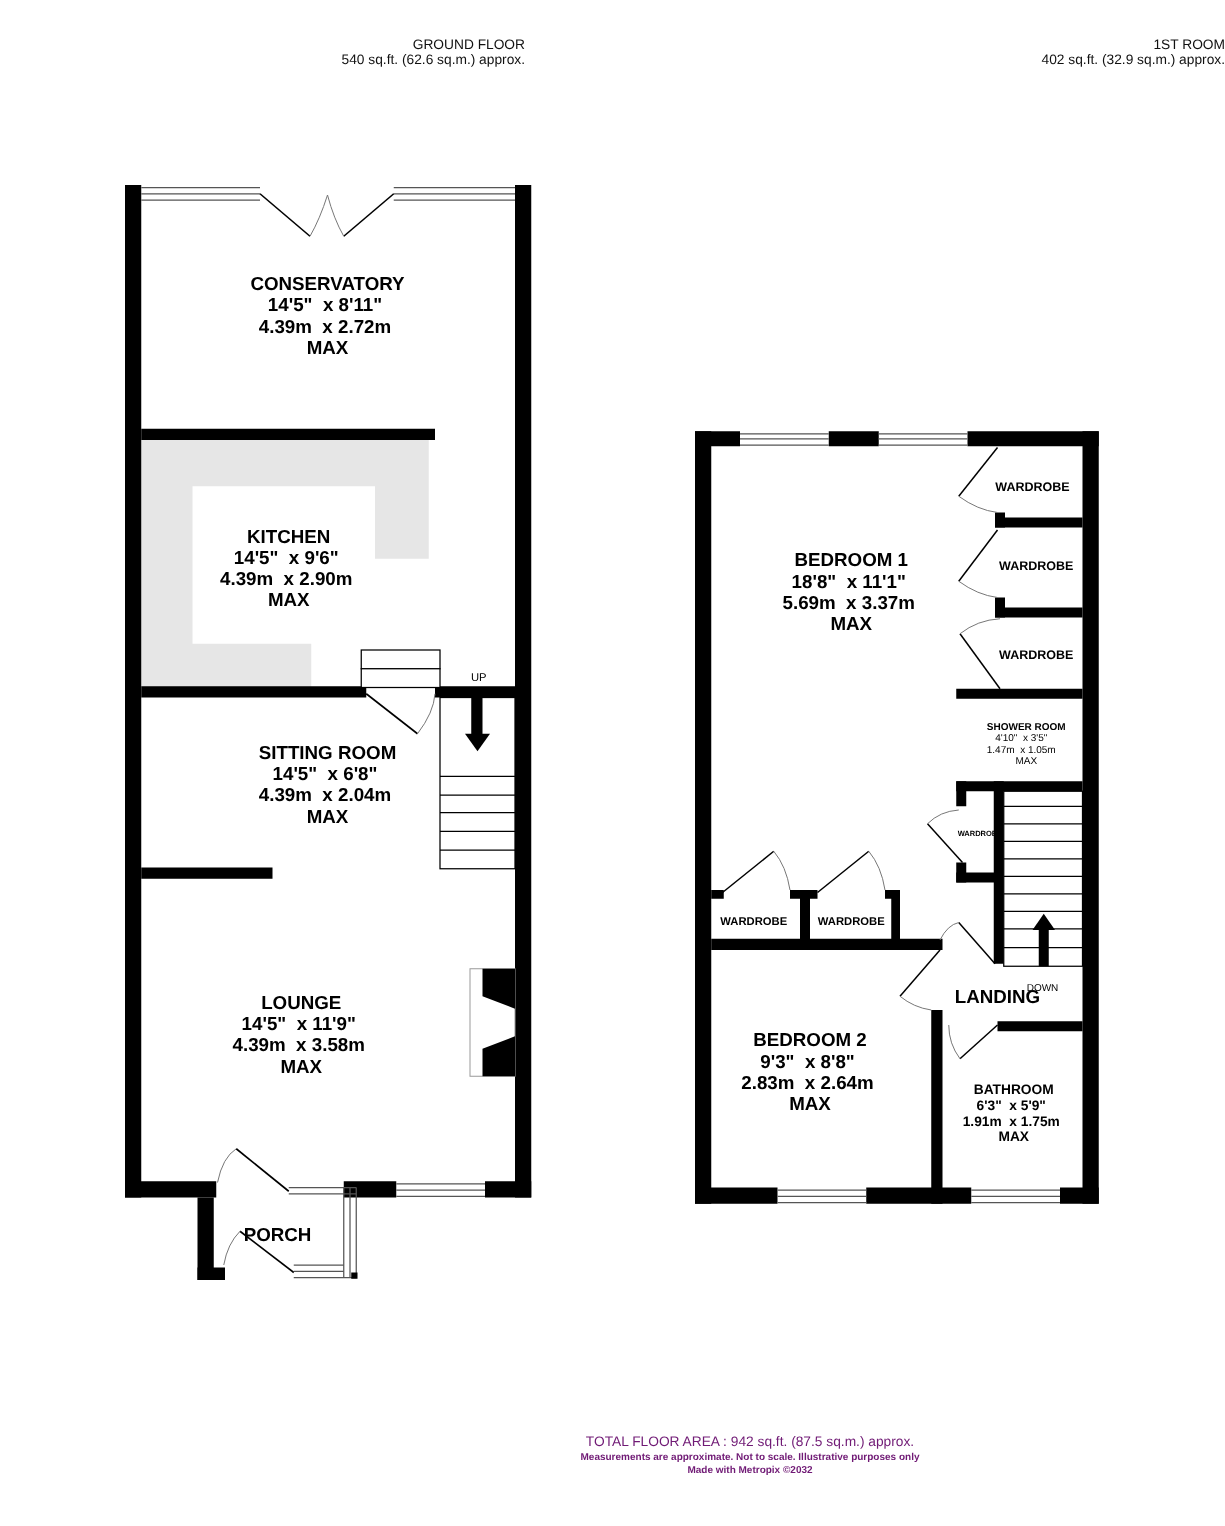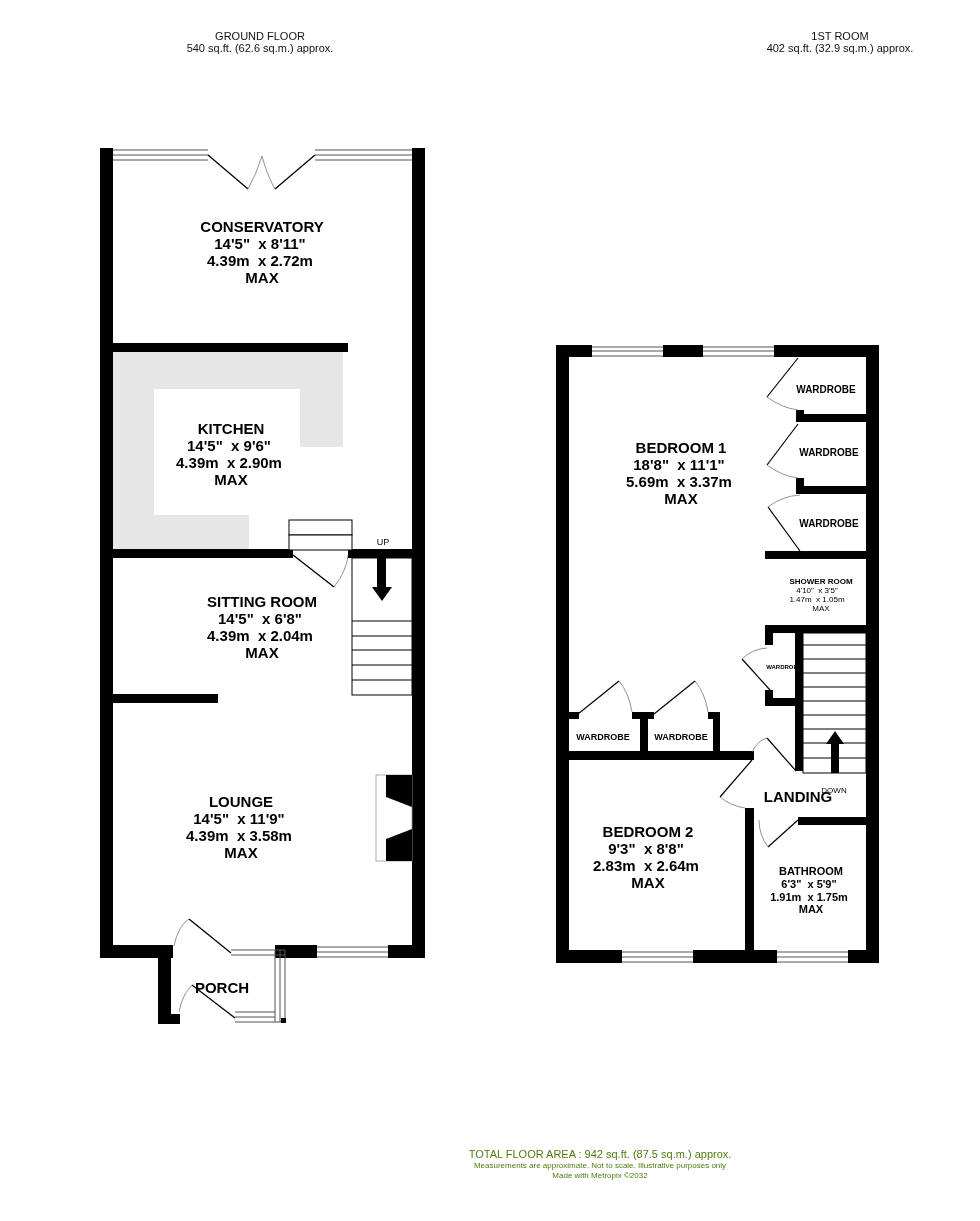--- a/index.html
+++ b/index.html
@@ -1,24 +1,24 @@
 <!DOCTYPE html>
 <html><head>
 <meta charset="utf-8">
 <style>
   html, body { margin:0; padding:0; background:#ffffff; }
   body { width:980px; height:1221px; position:relative; overflow:hidden; font-family:"Liberation Sans", sans-serif; color:#000; }
-  .hdr { position:absolute; text-align:center; font-size:11px; line-height:12px; color:#111; }
+  .hdr { position:absolute; text-align:right; font-size:11px; line-height:12px; color:#111; }
   .hdr-ground { left:100px; width:320px; top:30px; }
   .hdr-first { left:700px; width:280px; top:30px; }
   svg { position:absolute; left:0; top:0; }
   .lbl { font-family:"Liberation Sans", sans-serif; font-weight:bold; text-anchor:middle; fill:#000; }
-  .footer { position:absolute; left:400px; width:400px; top:1148px; text-align:center; color:#4d7c0f; }
+  .footer { position:absolute; left:400px; width:400px; top:1148px; text-align:center; color:#701a75; }
   .footer .total { font-size:11px; line-height:13px; }
-  .footer .note { font-size:8px; line-height:10px; }
+  .footer .note { font-size:8px; line-height:10px;font-weight:bold; }
 </style>
 </head>
 <body>
 
 <div class="hdr hdr-ground">
   <div>GROUND FLOOR</div>
   <div>540 sq.ft. (62.6 sq.m.) approx.</div>
 </div>
 <div class="hdr hdr-first">
   <div>1ST ROOM</div>

